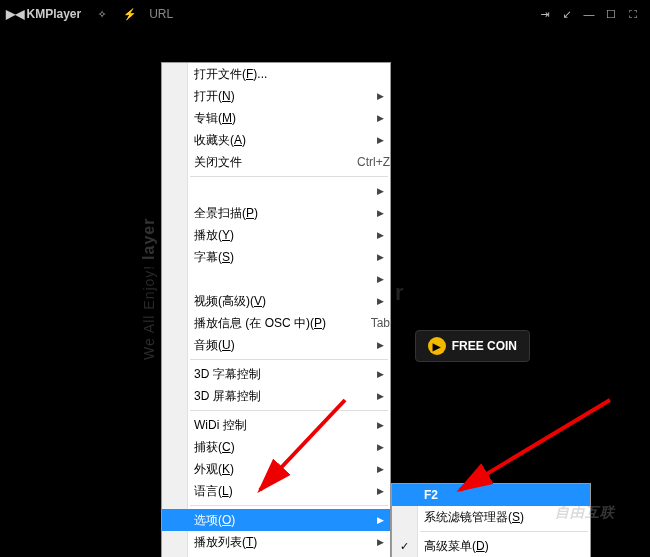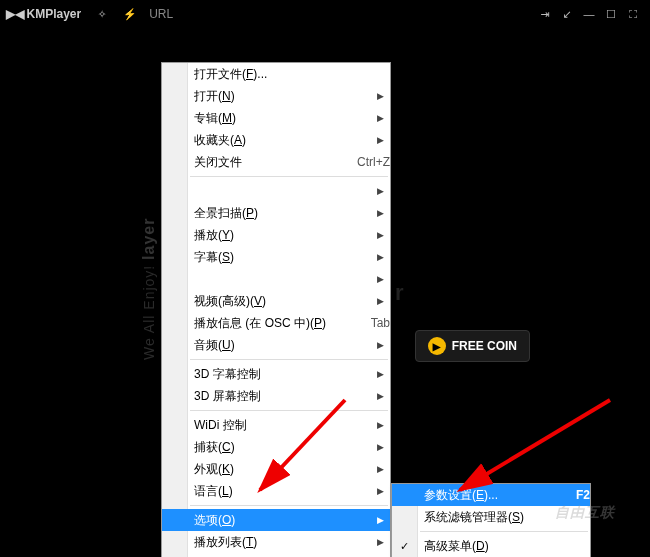--- a/index.html
+++ b/index.html
@@ -159,21 +159,20 @@
     </div>
     <div class="mi">
       <span class="lbl">控制面板()</span>
       <span class="sc">Alt+G</span>
     </div>
   </div>
 
 <div class="ctxmenu menu-sub" id="menu-sub">
   <div class="gutter"></div>
 <div class="mi hl">
-      <span class="lbl">参数设置(<span class="u">E</span>)...</span>
       <span class="sc">F2</span>
     </div>
     <div class="mi">
       <span class="lbl">系统滤镜管理器(<span class="u">S</span>)</span>
     </div>
     <div class="sep"></div>
     <div class="mi">
       <span class="chk">✓</span>
       <span class="lbl">高级菜单(<span class="u">D</span>)</span>
     </div>

